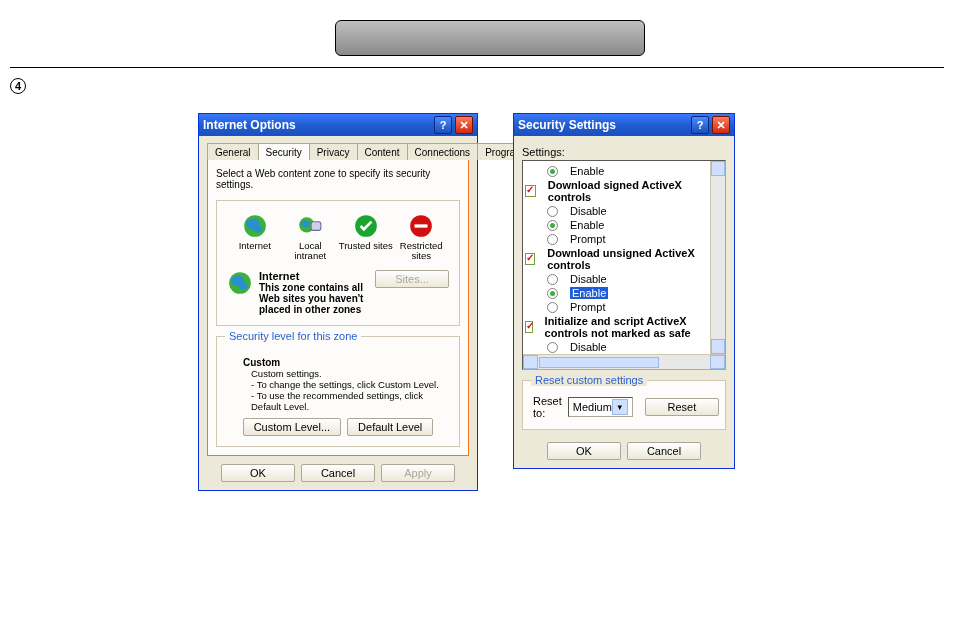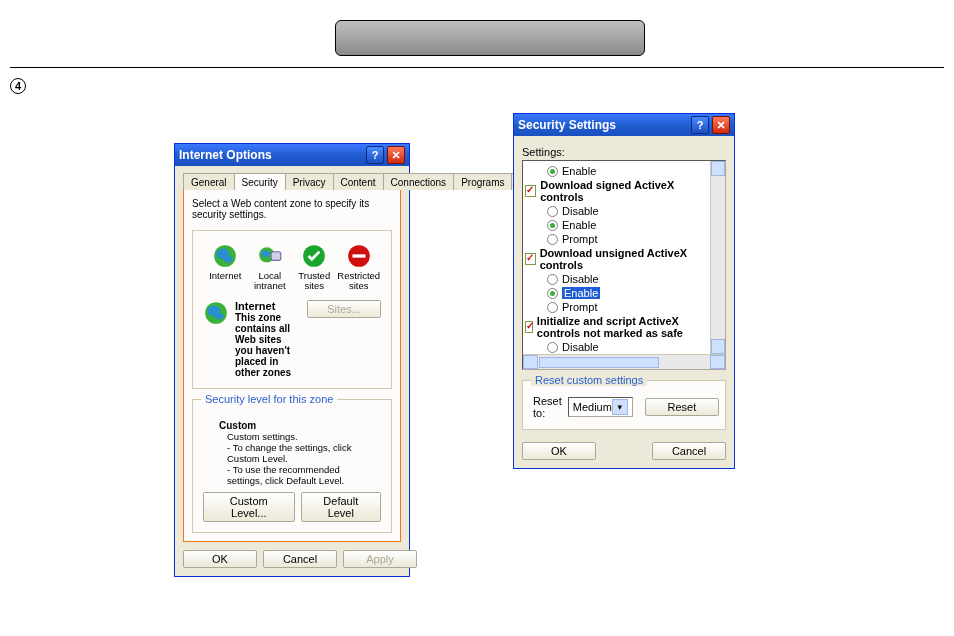--- a/index.html
+++ b/index.html
@@ -108,46 +108,46 @@
   .btn {
     background: linear-gradient(#fefefe,#ece9d8);
     border:1px solid #aca899;
     border-radius:2px;
     padding:2px 10px;
     font-size:11px;
     min-width:74px;
     text-align:center;
   }
   .btn.disabled { color:#aca899; }
-  .btnrow { display:flex; justify-content:space-between; gap:6px; margin-top:6px; }
+  .btnrow { display:flex; justify-content:center; gap:6px; margin-top:6px; }
   .tree { background:#fff; border:1px inset #aca899; height:210px; padding:3px 2px; overflow:hidden; position:relative; }
   .scroll-v { position:absolute; right:0; top:0; width:15px; bottom:15px; background:#e8e8e8; border-left:1px solid #d0c8b0; }
   .scroll-v .up, .scroll-v .dn { height:15px; background:#cfe0ff; border:1px solid #9db7e6; }
   .scroll-v .dn { position:absolute; bottom:0; left:0; right:0; }
   .scroll-v .track { position:absolute; top:15px; bottom:15px; left:0; right:0; }
   .scroll-h { position:absolute; left:0; right:0; bottom:0; height:15px; background:#e8e8e8; border-top:1px solid #d0c8b0; }
   .scroll-h .l, .scroll-h .r { width:15px; height:100%; background:#cfe0ff; border:1px solid #9db7e6; position:absolute; top:0; }
   .scroll-h .r { right:0; }
   .scroll-h .bar { position:absolute; top:2px; height:11px; left:16px; width:120px; background:#cfe0ff; border:1px solid #9db7e6; }
-  .node { display:flex; align-items:center; gap:4px; padding:1px 0; }
+  .node { display:flex; align-items:center; gap:12px; padding:1px 0; }
   .node.cat { font-weight:bold; }
   .node.sub { padding-left:22px; }
   .node .cb { width:12px; height:12px; background:#fff; border:1px solid #7a9c3a; position:relative; }
   .node .cb::after { content:'✓'; font-size:10px; color:#d01010; position:absolute; top:-2px; left:0; }
   .node .rb {
     width:11px; height:11px; border:1px solid #808080; border-radius:50%; background:#fff; position:relative;
   }
   .node .rb.sel::after { content:''; position:absolute; top:2px; left:2px; width:5px; height:5px; border-radius:50%; background:#3bb13b; }
   .node .lab.hilite { background:#1f5dd6; color:#fff; padding:0 2px; }
   .select {
     background:#fff; border:1px inset #aca899; height:20px; display:flex; align-items:center; padding:0 4px; width:150px; justify-content:space-between;
   }
   .select .arrow { width:16px; height:16px; background:#cfe0ff; border:1px solid #9db7e6; display:flex; align-items:center; justify-content:center; font-size:9px; }
   
-  #dlg1 { top: 113px; left: 174px; width: 236px; margin-top: 30px; }
+  #dlg1 { top: 113px; left: 198px; width: 280px; }
   #dlg2 { top: 113px; left: 513px; width: 222px; }
 </style>
 </head>
 <body>
 
 <div class="pill"></div>
 <div class="hr"></div>
 <div class="numcircle">4</div>
 
 <div class="win" id="dlg1">

